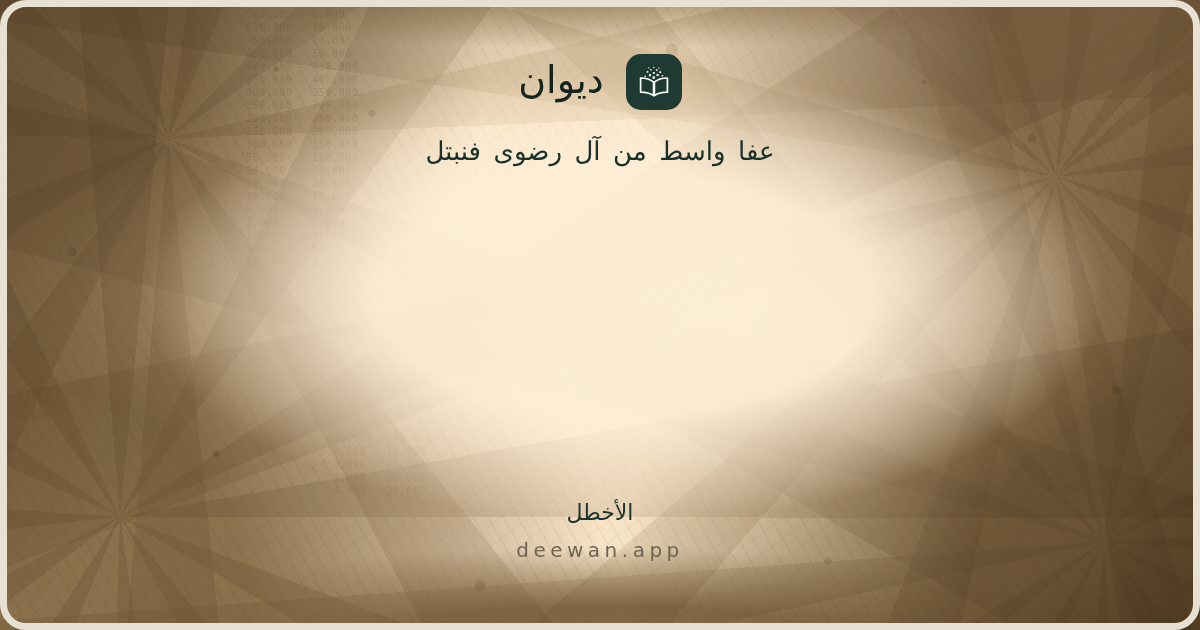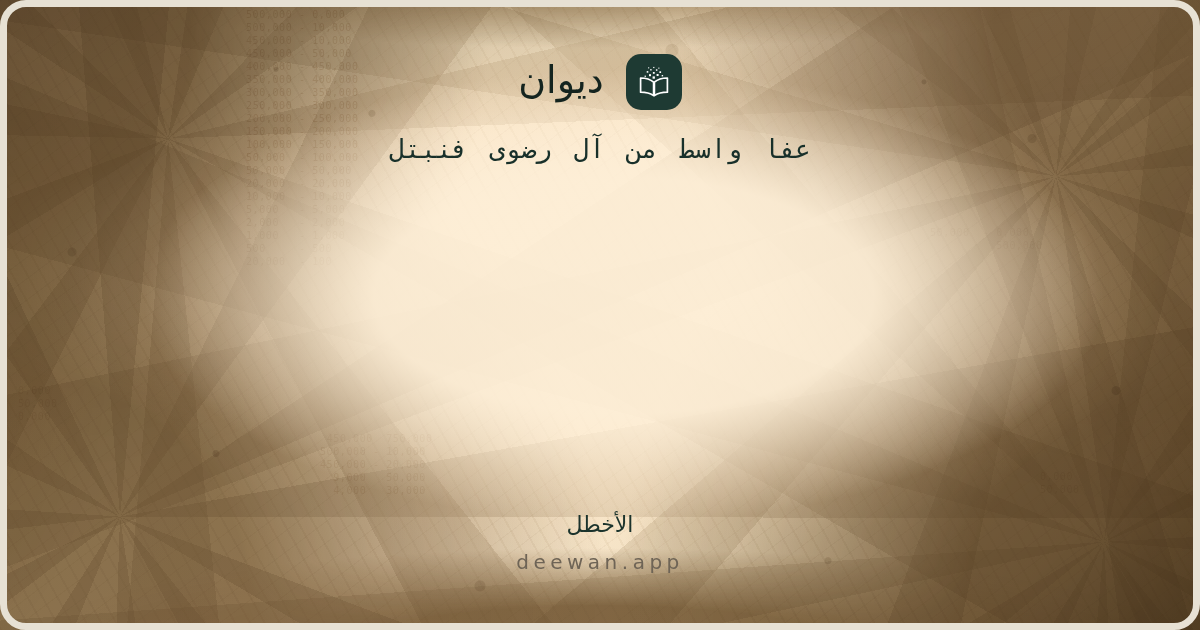--- a/index.html
+++ b/index.html
@@ -128,21 +128,21 @@
     font-size:38px;
     font-weight:400;
     color:#14241f;
     letter-spacing:0;
     line-height:1;
     padding-bottom:4px;
   }
 
   .poem-title{
     margin-top:22px;
-    font-family:Liberation Mono, monospace;
+    font-family:Liberation Serif, serif;
     font-size:26px;
     color:#18302a;
     text-align:center;
     line-height:1.5;
     max-width:860px;
     word-spacing:6px;
   }
 
   .verse-wrap{
     margin-top:96px;
@@ -160,21 +160,21 @@
     font-size:25px;
     color:#16332b;
     line-height:1.6;
     white-space:nowrap;
   }
   .hemistich{ word-spacing:7px; }
 
   .footer{
     position:absolute;
     left:0; right:0;
-    bottom:56px;
+    bottom:68px;
     text-align:center;
   }
   .poet{
     font-family:"DejaVu Sans", sans-serif;
     font-size:22px;
     color:#1b332c;
     line-height:1.3;
   }
   .site{
     margin-top:10px;

